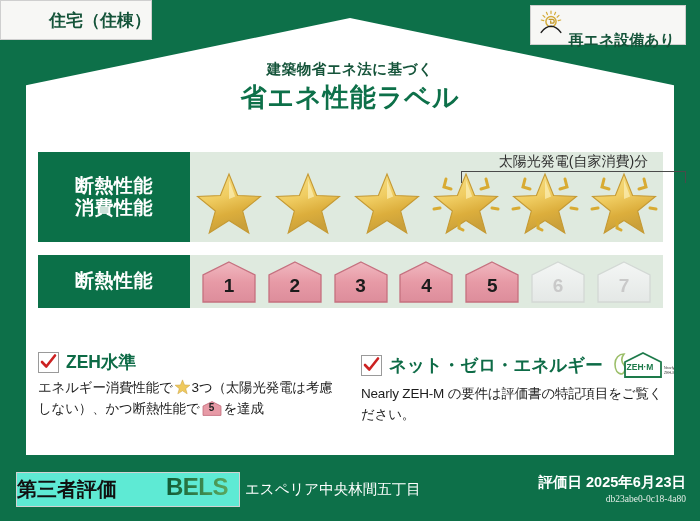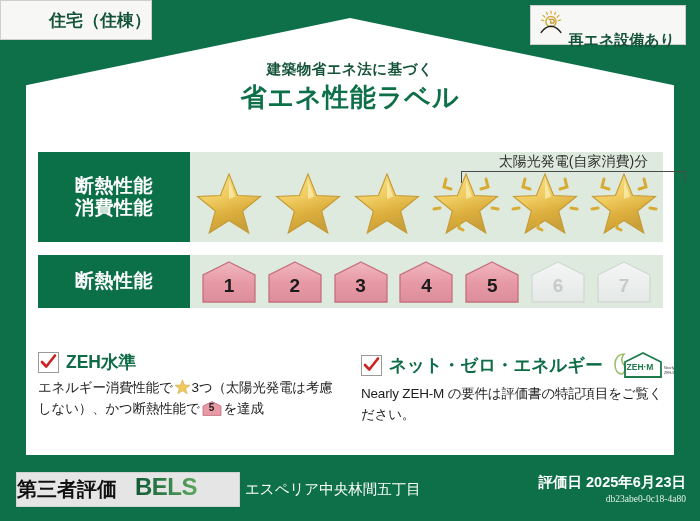--- a/index.html
+++ b/index.html
@@ -153,22 +153,22 @@
     box-sizing:border-box;
   }
   .zehm-logo{display:inline-block;vertical-align:-8px;width:62px;height:30px;margin-left:2px;}
 
   
   #footer{
     position:absolute;left:0;bottom:0;width:700px;height:58px;
   }
   #bels-box{
     position:absolute;left:16px;top:9px;width:222px;height:33px;
-    background:#e5e5e5;border:1px solid #d2d2d2;
-    display:flex;align-items:center;justify-content:flex-start;gap:17px;
+    background:#5eead4;border:1px solid #d2d2d2;
+    display:flex;align-items:center;justify-content:space-between;gap:17px;
   }
   #bels-box .eval{font-size:20px;font-weight:bold;color:#111;letter-spacing:0px;}
   #bels-box .bels{font-size:25px;font-weight:bold;letter-spacing:-0.5px;}
   #prop-name{
     position:absolute;left:245px;top:17px;
     font-size:14.5px;color:#ffffff;font-weight:normal;letter-spacing:0px;
   }
   #eval-date{
     position:absolute;right:14px;top:10px;text-align:right;
   }

